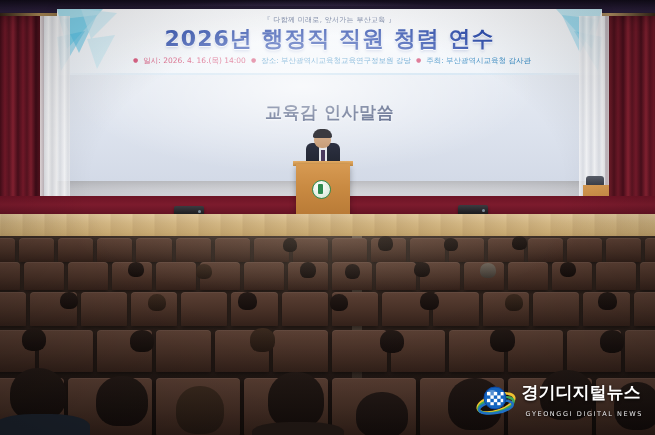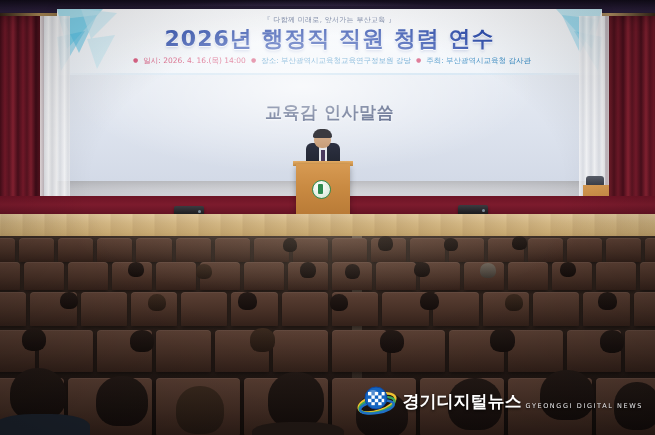--- a/index.html
+++ b/index.html
@@ -135,21 +135,21 @@
     background:linear-gradient(180deg,rgba(190,175,150,.35),rgba(120,105,85,.08));}
 
   .floor-glow{position:absolute;left:0;top:236px;width:655px;height:199px;
     background:radial-gradient(ellipse 55% 45% at 50% 0%, rgba(255,240,210,.14), rgba(0,0,0,0) 70%);}
   .dark-vign{position:absolute;left:0;top:0;width:655px;height:435px;pointer-events:none;
     background:radial-gradient(ellipse 80% 75% at 50% 42%, rgba(0,0,0,0) 45%, rgba(0,0,0,.30) 100%);}
 
   
   .watermark{position:absolute;right:8px;bottom:14px;display:flex;align-items:center;gap:6px;}
   .wm-globe{position:relative;width:40px;height:40px;flex:none;}
-  .wm-text{display:flex;flex-direction:row;line-height:1;}
+  .wm-text{display:flex;flex-direction:column;line-height:1;}
   .wm-ko{font-size:17px;font-weight:bold;color:#ffffff;letter-spacing:0px;
     text-shadow:0 1px 3px rgba(0,0,0,.8);}
   .wm-en{font-size:6.5px;letter-spacing:1.6px;color:#e8e8ea;margin-top:10px;
     text-shadow:0 1px 2px rgba(0,0,0,.8);display:flex;gap:4px;}
   .wm-en .ln{flex:1;height:1px;background:rgba(230,230,235,.65);}
 </style>
 </head>
 <body>
 
 <div class="stage">

